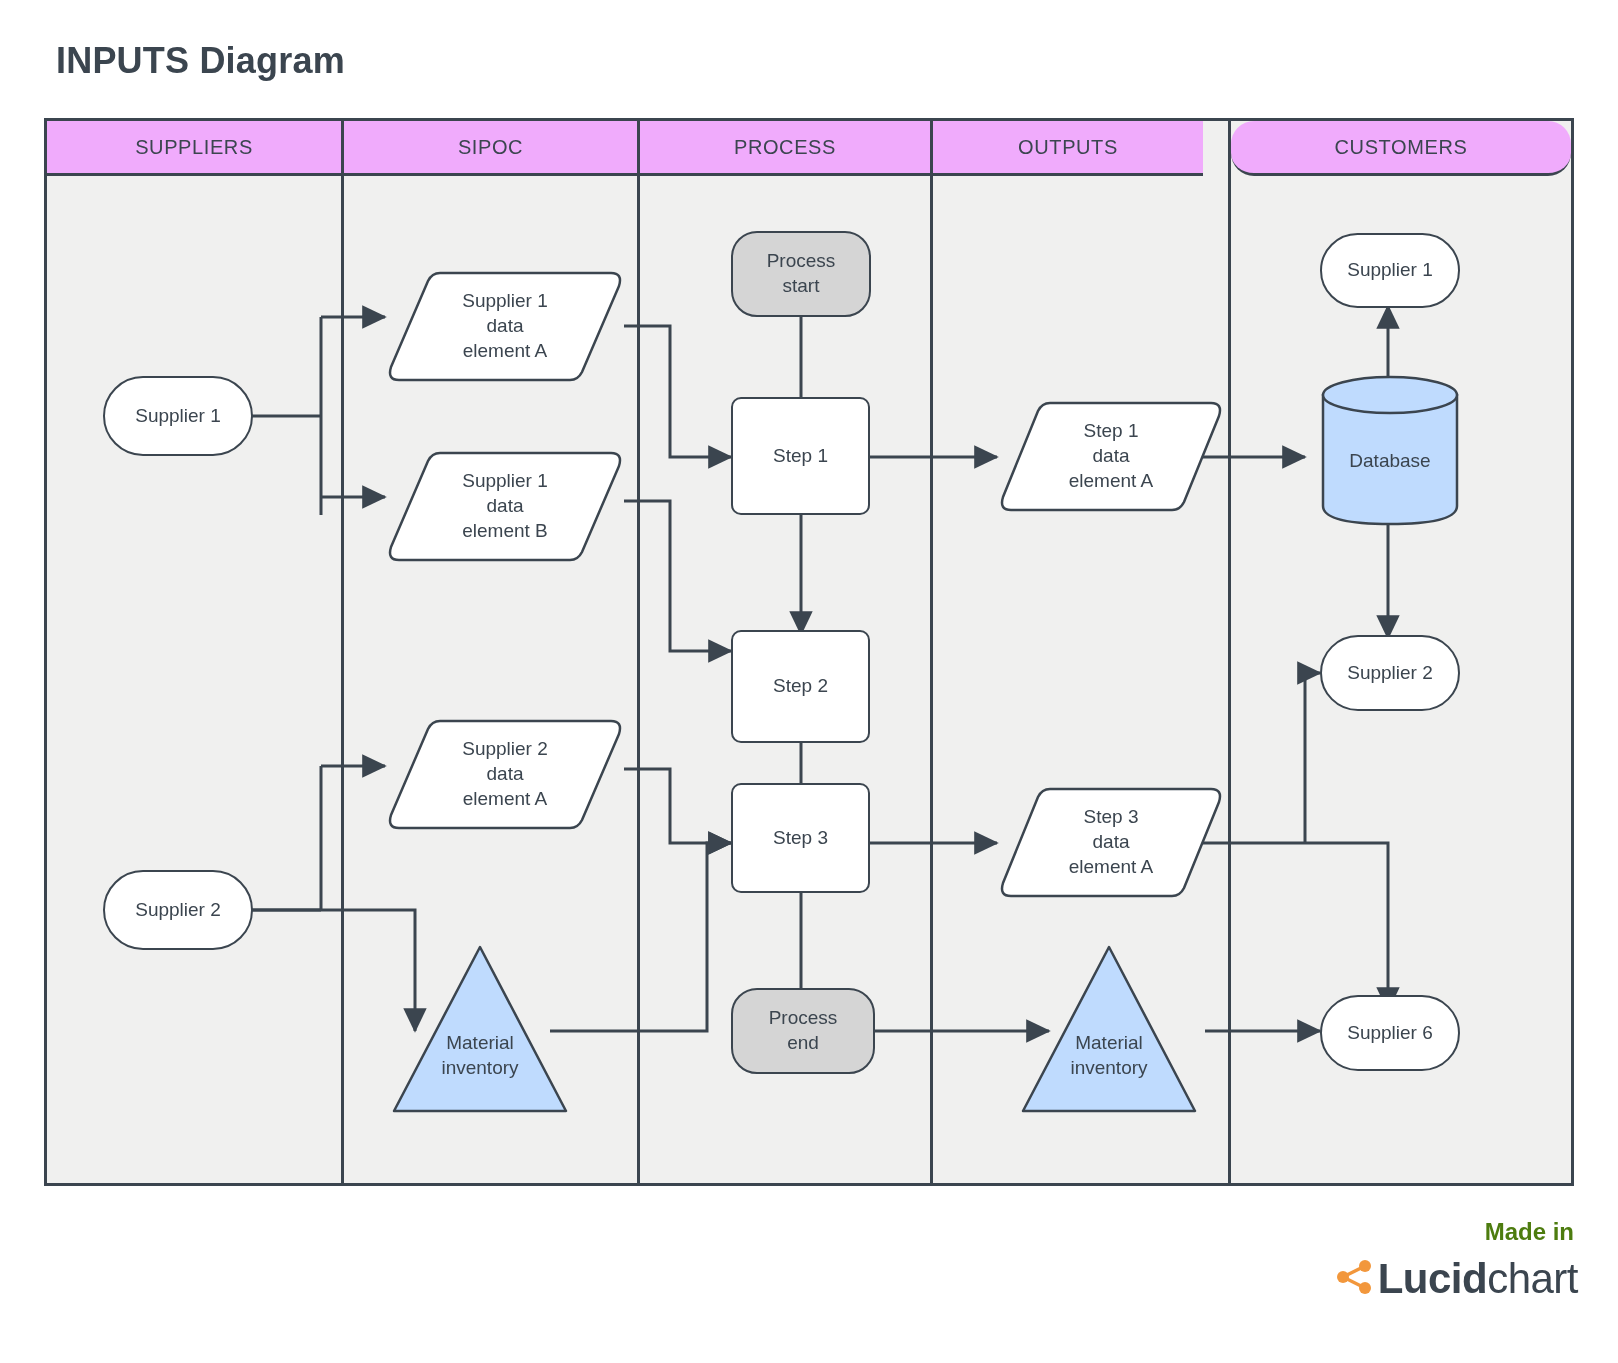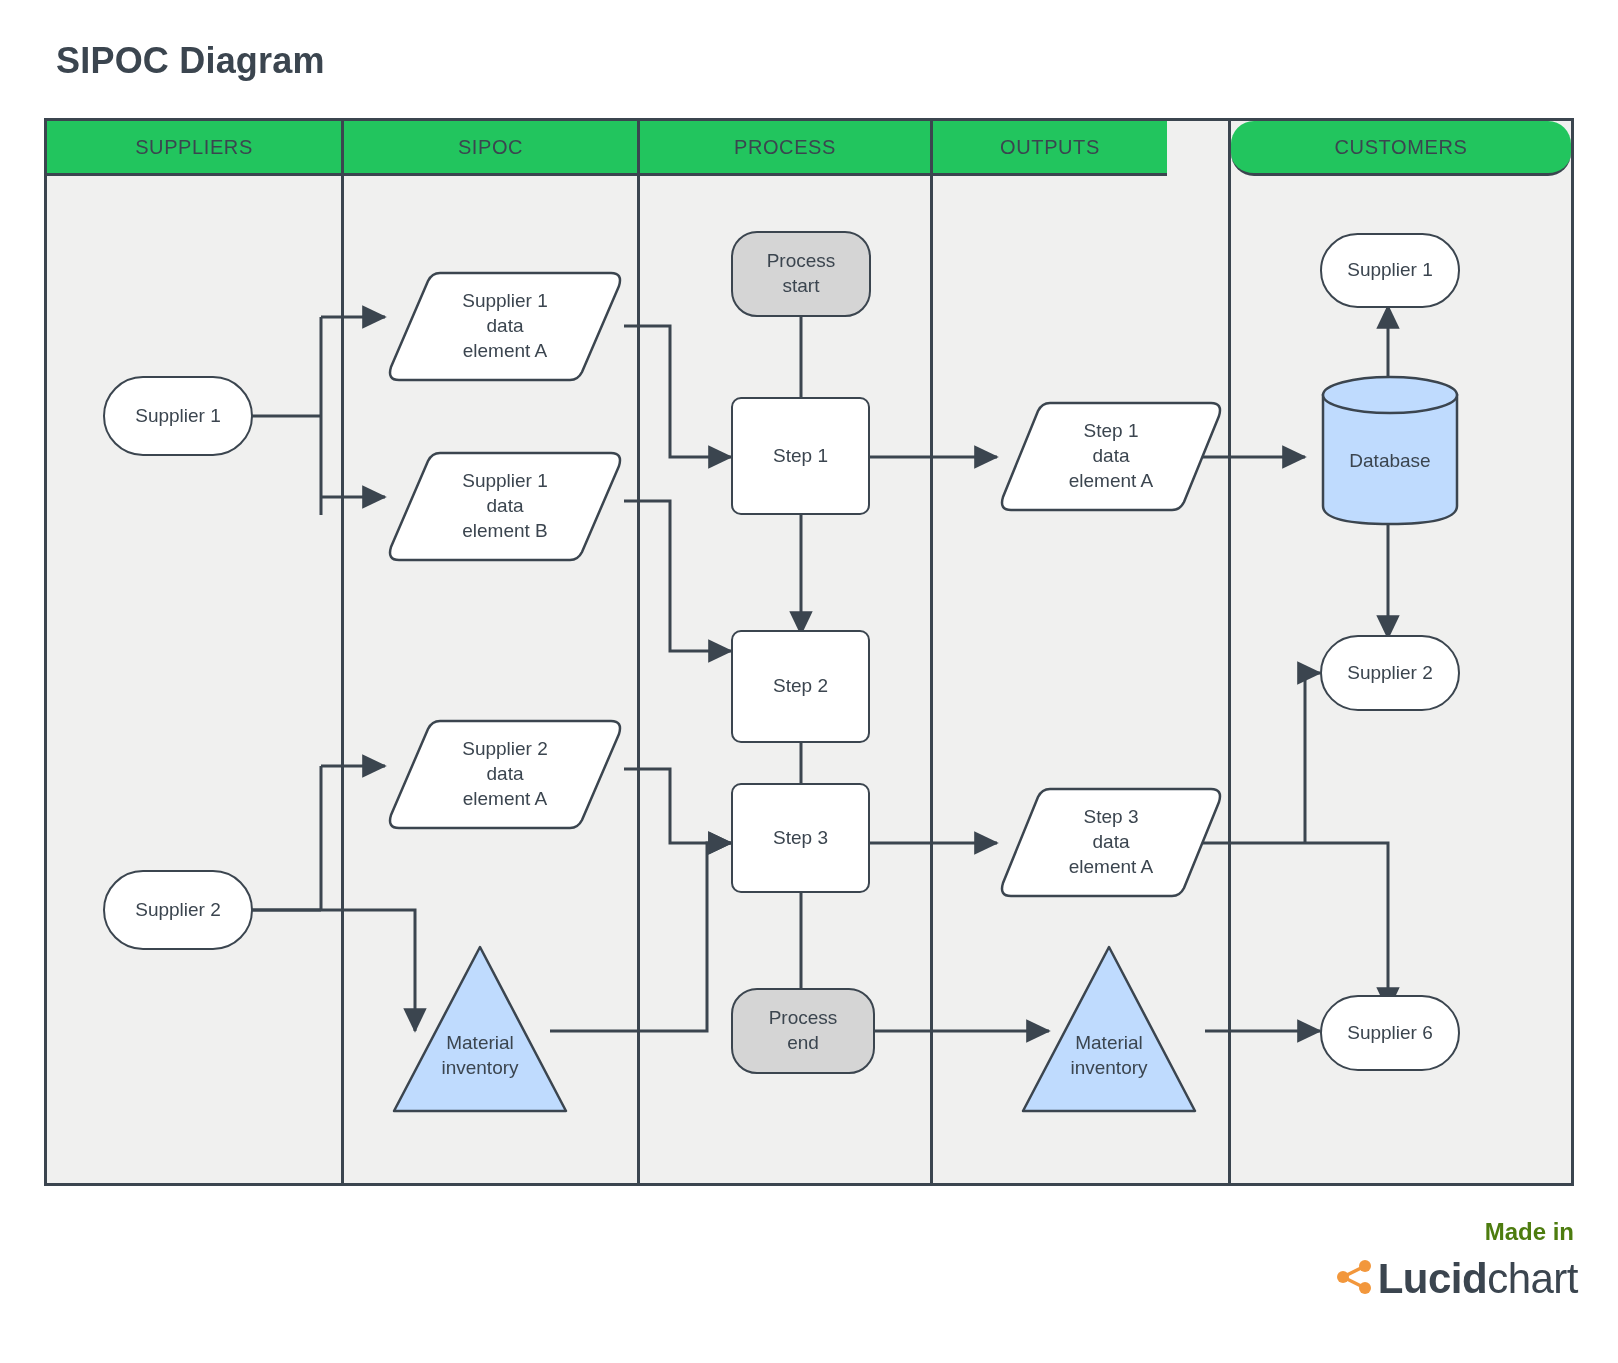--- a/index.html
+++ b/index.html
@@ -17,21 +17,21 @@
   }
   #board{
     position:absolute;left:44px;top:118px;
     width:1530px;height:1068px;
     border:3px solid #3b454f;
     box-sizing:border-box;
     background:#f0f0ef;
   }
   .lane-head{
     position:absolute;top:0;height:55px;
-    background:#22c55e;
+    background:#f0abfc;
     border-bottom:3px solid #3b454f;
     box-sizing:border-box;
     display:flex;align-items:center;justify-content:center;
     font-size:20px;color:#3b454f;letter-spacing:0.6px;
   }
   .lane-div{
     position:absolute;top:0;bottom:0;width:3px;background:#3b454f;
   }
   
   .node{
@@ -65,34 +65,34 @@
     position:absolute;right:40px;top:1255px;
     display:flex;align-items:center;gap:0;
   }
   #lucid-word{font-size:42px;color:#3b454f;letter-spacing:-0.5px;}
   #lucid-word b{font-weight:bold;}
   #lucid-word span{font-weight:normal;}
 </style>
 </head>
 <body>
 
-<div id="page-title">SIPOC Diagram</div>
+<div id="page-title">INPUTS Diagram</div>
 
 <div id="board">
 
   <div class="lane-head" style="left:0px;width:294px;">
     <span>SUPPLIERS</span>
   </div>
   <div class="lane-head" style="left:297px;width:293px;">
     <span>SIPOC</span>
   </div>
   <div class="lane-head" style="left:593px;width:290px;">
     <span>PROCESS</span>
   </div>
-  <div class="lane-head" style="left:886px;width:234px;text-align:right;">
+  <div class="lane-head" style="left:886px;width:270px;text-align:right;">
     <span>OUTPUTS</span>
   </div>
   <div class="lane-head" style="left:1184px;width:340px;border-radius:23px;">
     <span>CUSTOMERS</span>
   </div>
 
   <div class="lane-div" style="left:294px;"></div>
   <div class="lane-div" style="left:590px;"></div>
   <div class="lane-div" style="left:883px;"></div>
   <div class="lane-div" style="left:1181px;"></div>

